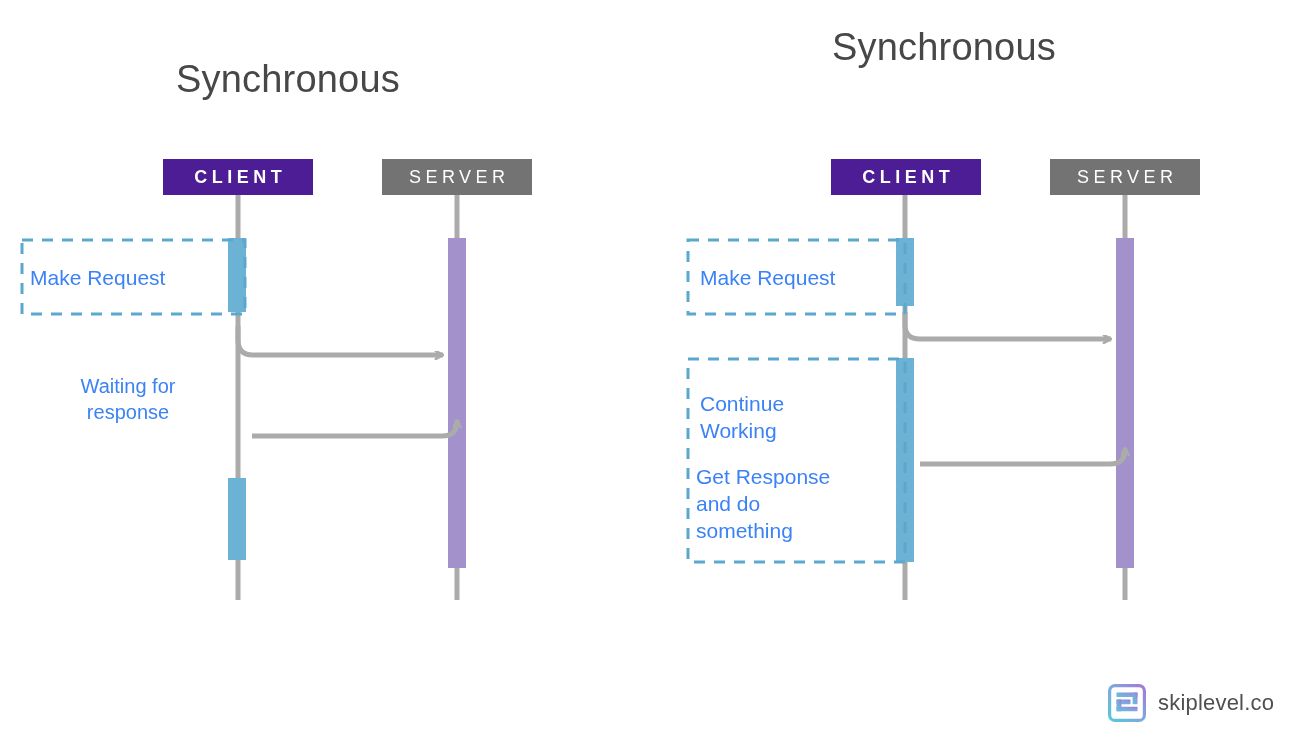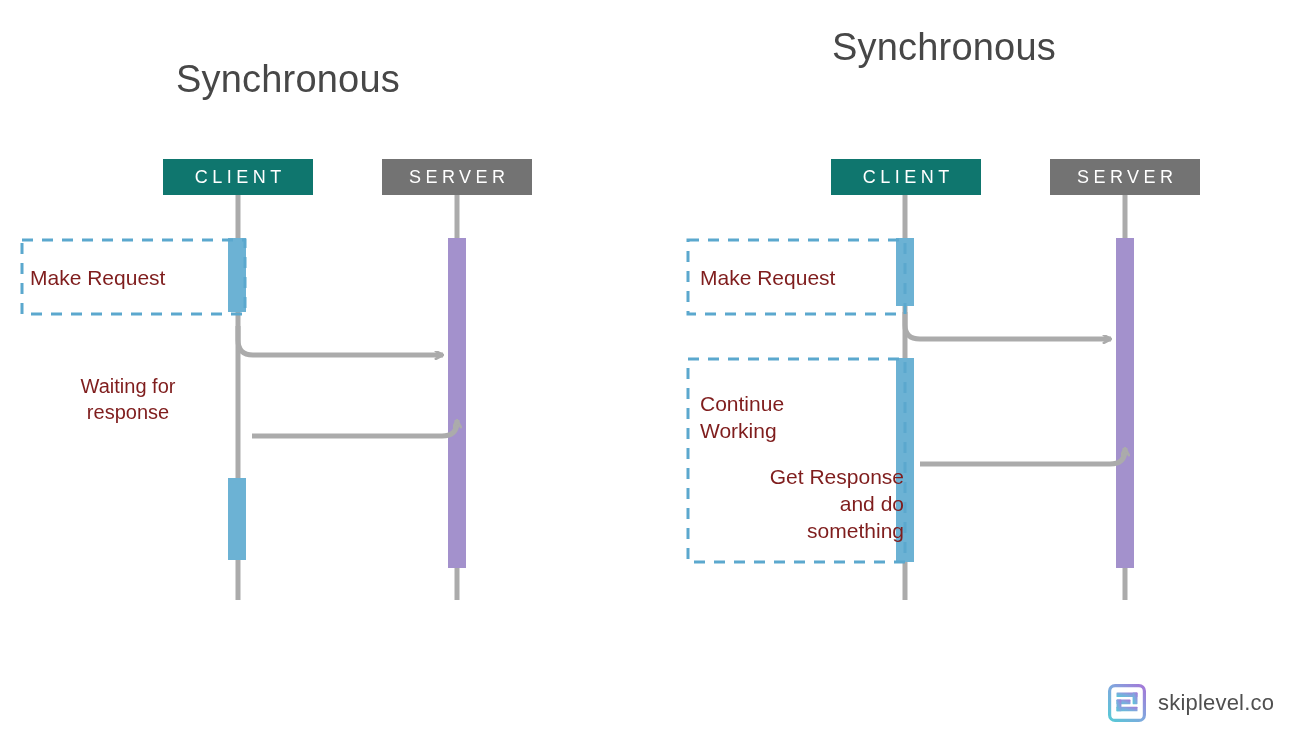--- a/index.html
+++ b/index.html
@@ -50,33 +50,33 @@
     line-height: 36px;
     text-align: center;
     color: #ffffff;
     font-size: 18px;
     letter-spacing: 4.5px;
     font-weight: 400;
     text-indent: 4.5px;
     box-sizing: border-box;
     user-select: none;
   }
-  .actor-client { background: #0f766e; }
+  .actor-client { background: #4c1d95; font-weight: bold; }
   .actor-server { background: #737373; }
 
   #actor-sync-client  { left: 163px;  top: 159px; width: 150px; }
   #actor-sync-server  { left: 382px;  top: 159px; width: 150px; }
   #actor-async-client { left: 831px;  top: 159px; width: 150px; }
   #actor-async-server { left: 1050px; top: 159px; width: 150px; }
 
   
   .note-text {
     position: absolute;
     font-size: 20px;
-    color: #7f1d1d;
+    color: #3b82f6;
     line-height: 1.28;
     text-align: center;
     white-space: pre-line;
   }
 
   #note-sync-request {
     left: 30px; top: 265px; width: 200px;
     text-align: left;
     font-size: 21px;
   }
@@ -90,21 +90,21 @@
     text-align: left;
     font-size: 21px;
   }
   #note-async-continue {
     left: 700px; top: 391px; width: 200px;
     text-align: left;
     font-size: 21px;
   }
   #note-async-getresponse {
     left: 696px; top: 464px; width: 208px;
-    text-align: right;
+    text-align: left;
     font-size: 21px;
   }
 
   
   #footer-logo {
     position: absolute;
     left: 1108px;
     top: 684px;
     display: flex;
     align-items: center;

